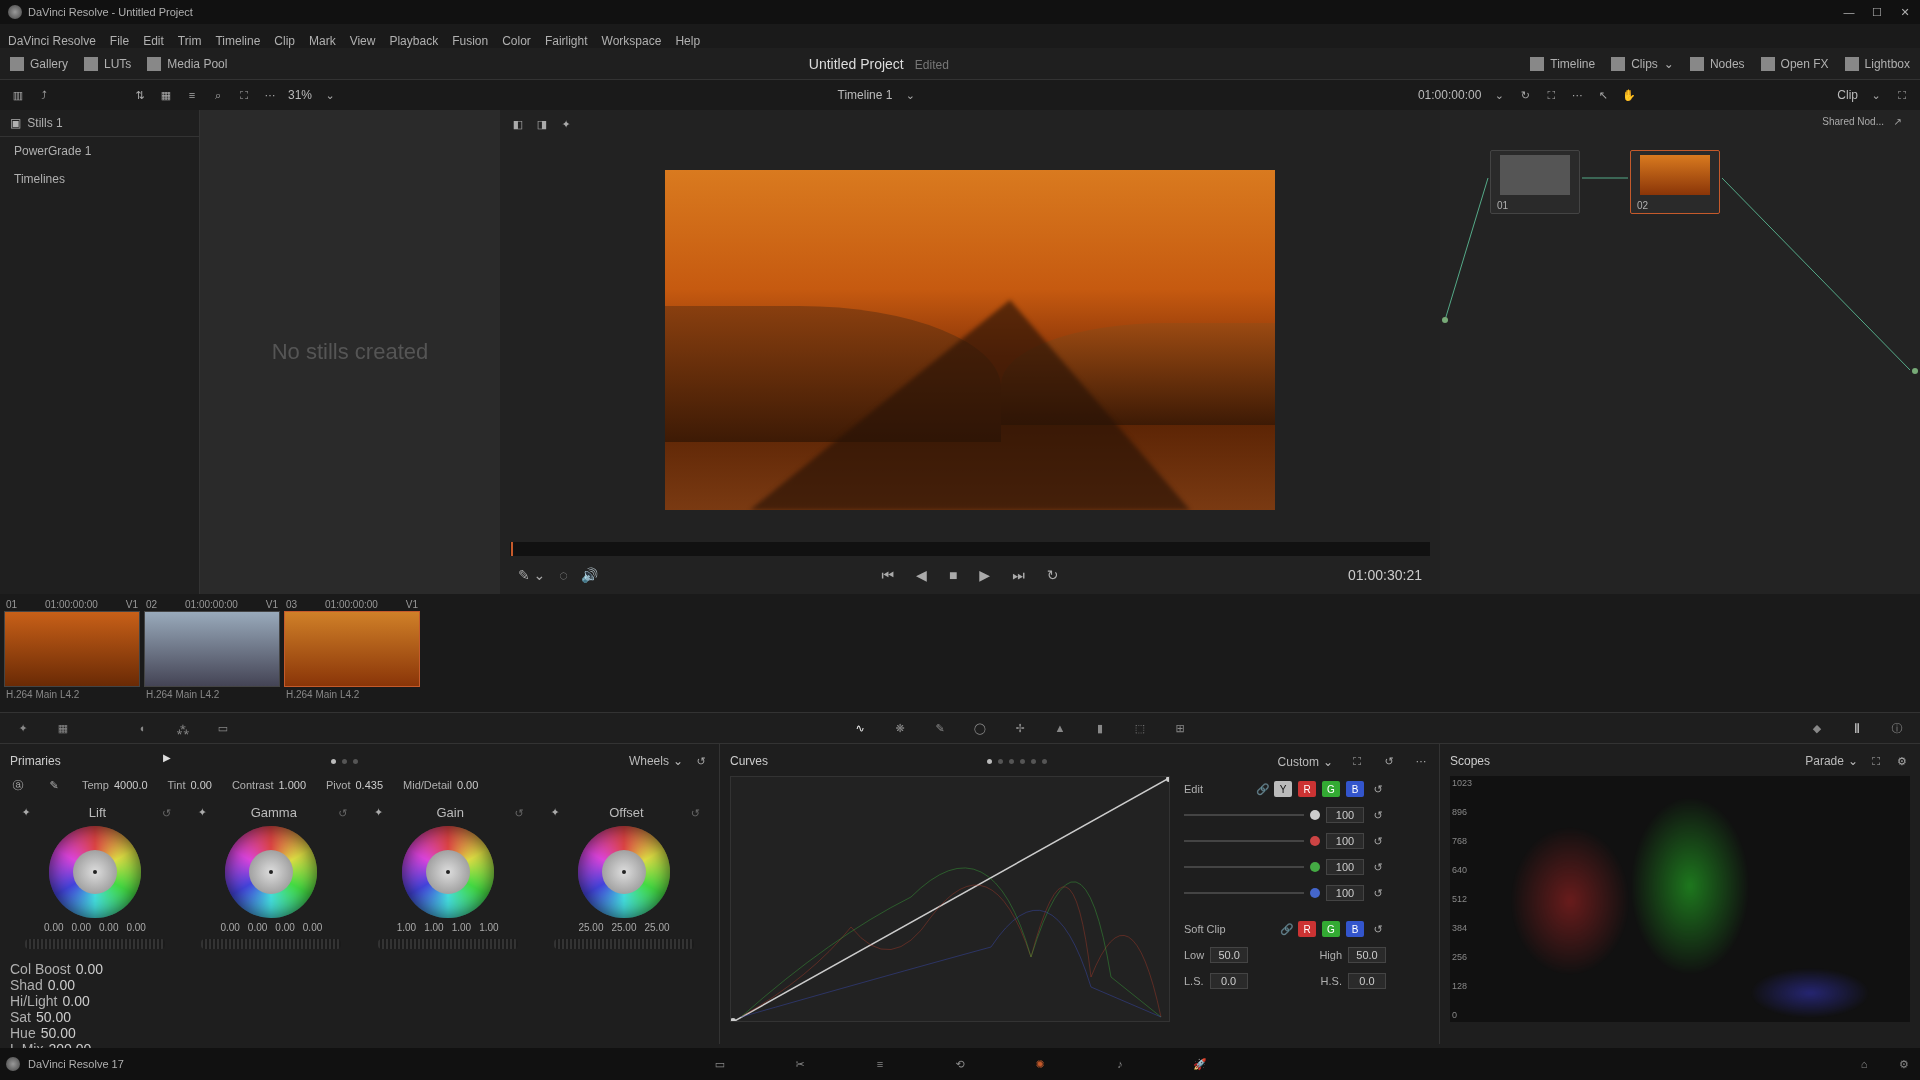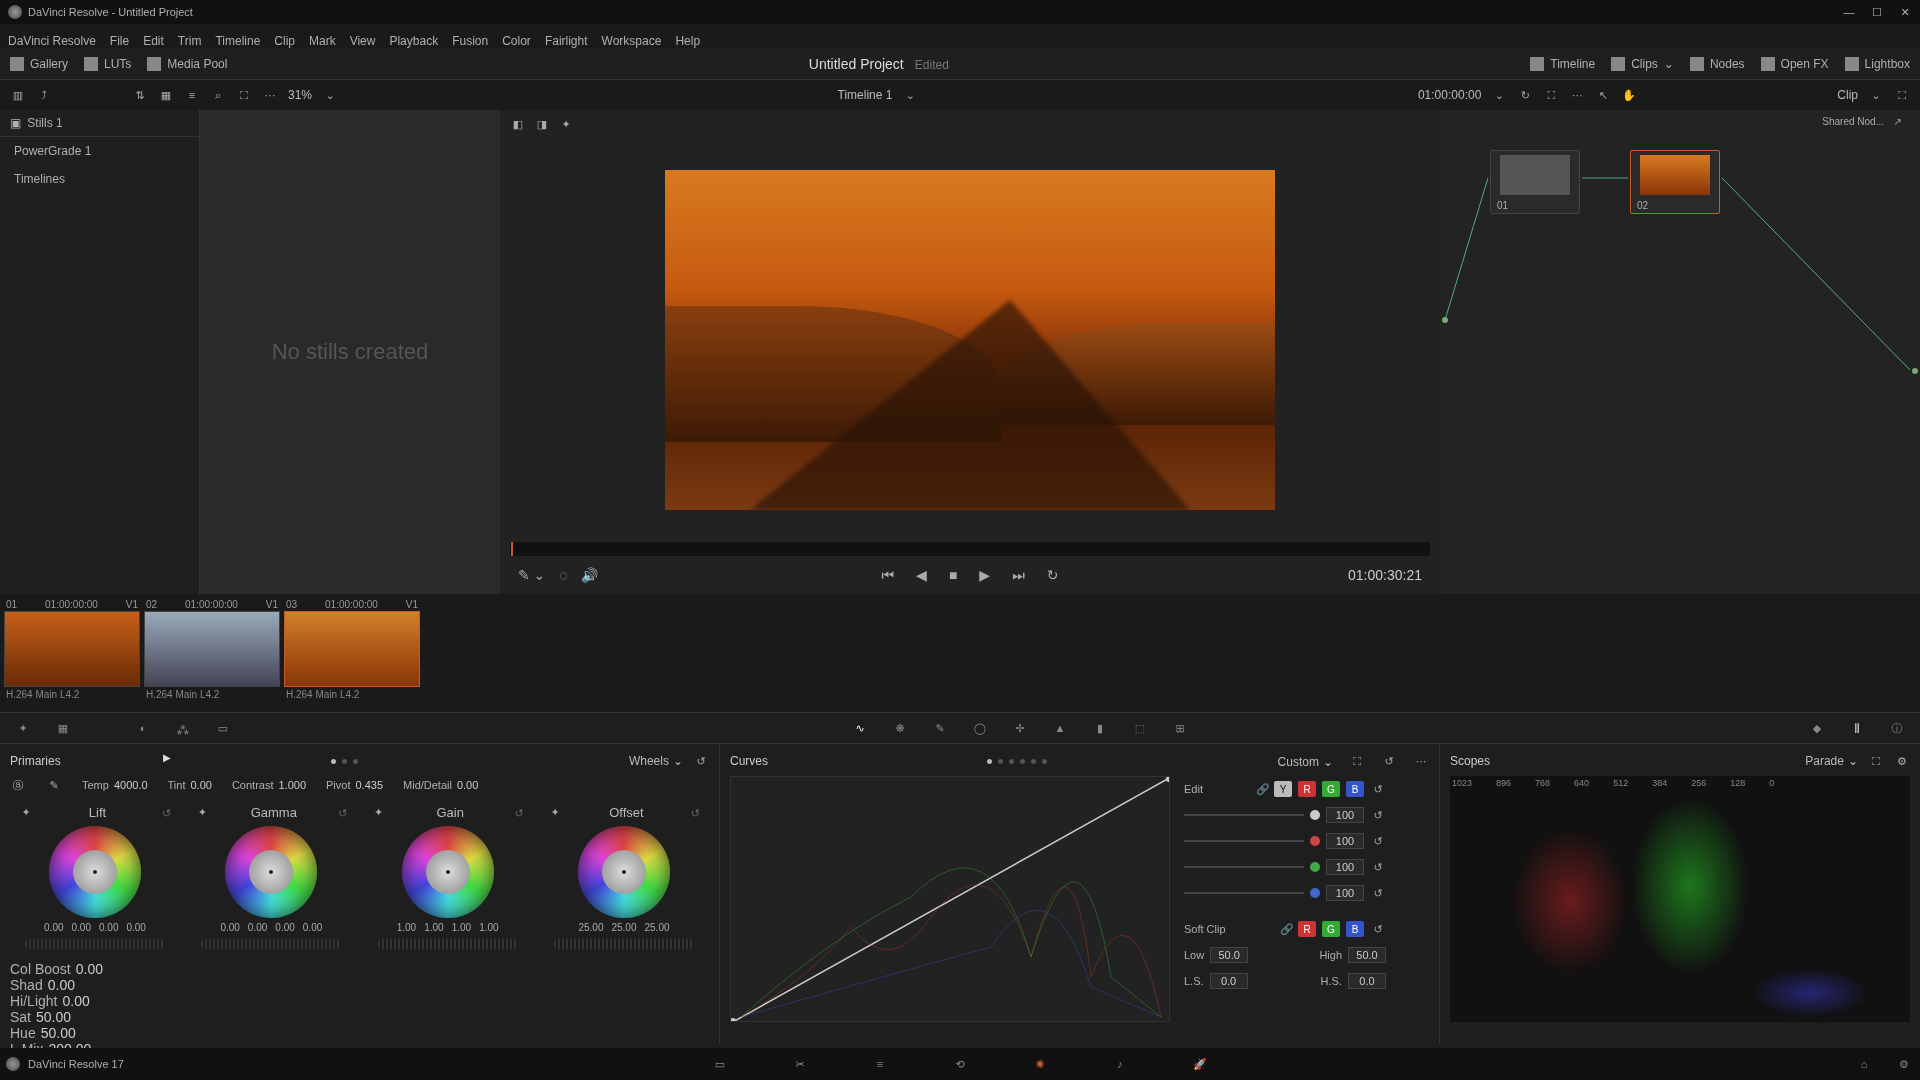--- a/index.html
+++ b/index.html
@@ -105,21 +105,21 @@
 .ch-r { background: #c33; color:#fff; }
 .ch-g { background: #3a3; color:#fff; }
 .ch-b { background: #35c; color:#fff; }
 .link-icon { width:12px; height:12px; opacity:.6; cursor:pointer; }
 .swatch { width:10px;height:10px;border-radius:50%; }
 .sw-w{background:#ccc;}.sw-r{background:#c44;}.sw-g{background:#4a4;}.sw-b{background:#46c;}
 .num-box { background:#2a2a2a; border:1px solid #444; padding:1px 6px; color:#ccc; font-size:11px; width:38px; text-align:center; }
 
 .scopes { flex: 1; padding: 6px 10px; }
 .scope-canvas { width: 100%; height: 246px; background: #111; margin-top: 4px; position: relative; overflow: hidden; }
-.scope-scale { position:absolute; left:2px; top:0; height:100%; display:flex; flex-direction:row; justify-content:space-between; font-size:9px; color:#888; padding:2px 0;gap:24px; }
+.scope-scale { position:absolute; left:2px; top:0; height:100%; display:flex; flex-direction:column; justify-content:space-between; font-size:9px; color:#888; padding:2px 0; }
 .parade-r, .parade-g, .parade-b { position:absolute; width:120px; height:150px; filter: blur(1px); opacity:.8; }
 .parade-r { left:60px; top:50px; background: radial-gradient(ellipse at center, rgba(200,40,40,.6), transparent 70%); }
 .parade-g { left:180px; top:20px; background: radial-gradient(ellipse at center, rgba(40,200,40,.7), transparent 70%); height:180px; }
 .parade-b { left:300px; bottom:4px; background: radial-gradient(ellipse at center, rgba(60,60,220,.6), transparent 70%); height:50px; }
 
 .bottombar { position: fixed; bottom: 0; left: 0; right: 0; height: 32px; background: #111; display: flex; align-items: center; padding: 0 6px; justify-content: space-between; }
 .bb-left { display:flex; align-items:center; gap:8px; }
 .bb-center { display:flex; gap:60px; position:absolute; left:50%; transform:translateX(-50%); }
 .bb-icon { width:20px; height:20px; cursor:pointer; display:flex; align-items:center; justify-content:center; color:#888; }
 .bb-icon.active { color:#c55a2b; }

